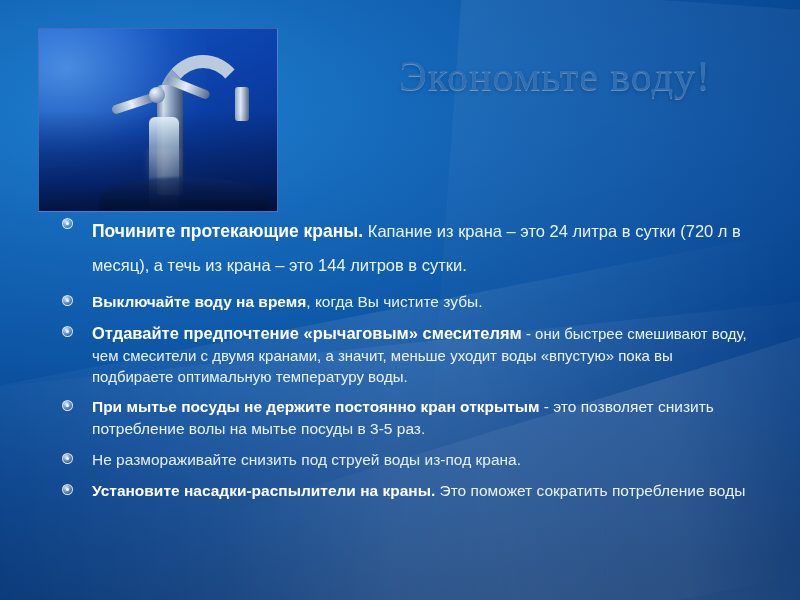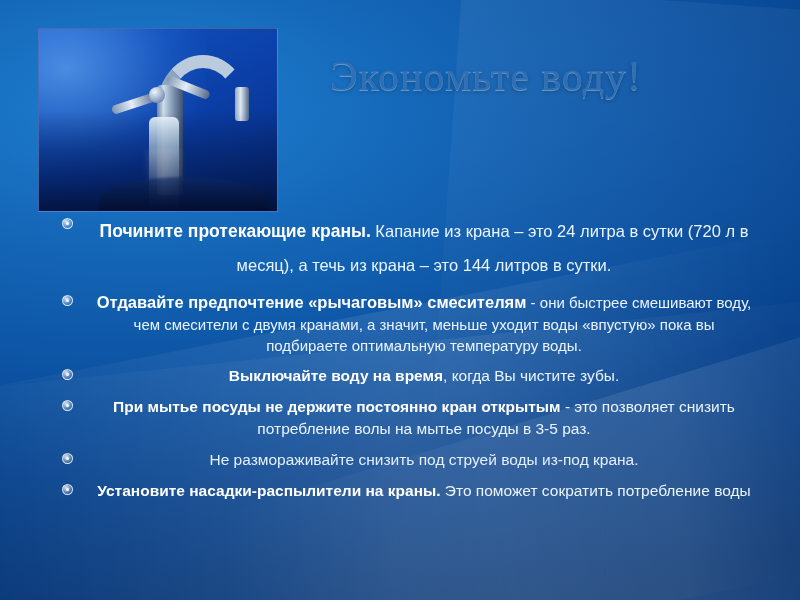--- a/index.html
+++ b/index.html
@@ -58,21 +58,21 @@
     background: linear-gradient(85deg, rgba(255,255,255,0.00) 0%, rgba(255,255,255,0.07) 55%, rgba(255,255,255,0.00) 95%);
     transform: rotate(-6deg);
   }
 
   
   .title {
     position: absolute;
     left: 330px;
     top: 52px;
     width: 450px;
-    text-align: left;
+    text-align: center;
     font-family: "Liberation Serif", serif;
     font-size: 42px;
     letter-spacing: 1px;
     color: #2e6fb5;
     text-shadow:
       0 1px 0 rgba(255,255,255,0.35),
       0 2px 4px rgba(0,0,0,0.25);
     white-space: nowrap;
   }
 
@@ -181,21 +181,20 @@
     border-radius: 50% 50% 0 0 / 60% 60% 0 0;
     filter: blur(1px);
   }
 
   
   .bullets {
     position: absolute;
     left: 56px;
     top: 214px;
     width: 700px;
-    text-align: center;
   }
   .bullet {
     position: relative;
     padding-left: 36px;
     margin-bottom: 9px;
     color: #ffffff;
   }
   .marker {
     position: absolute;
     left: 6px;
@@ -262,28 +261,28 @@
 
   <div class="title">Экономьте воду!</div>
 
   <div class="bullets">
 
     <div class="bullet b1">
       <span class="marker"></span>
       <span class="b-text"><span class="lead">Почините протекающие краны.</span><span> Капание из крана – это 24 литра в сутки (720 л в месяц), а течь из крана – это 144 литров в сутки.</span></span>
     </div>
 
+    <div class="bullet b3">
+      <span class="marker"></span>
+      <span class="b-text"><span class="lead">Выключайте воду на время</span><span>, когда Вы чистите зубы.</span></span>
+    </div>
+
     <div class="bullet b2">
       <span class="marker"></span>
       <span class="b-text"><span class="lead">Отдавайте предпочтение «рычаговым» смесителям</span><span> - они быстрее смешивают воду, чем смесители с двумя кранами, а значит, меньше уходит воды «впустую» пока вы подбираете оптимальную температуру воды.</span></span>
-    </div>
-
-    <div class="bullet b3">
-      <span class="marker"></span>
-      <span class="b-text"><span class="lead">Выключайте воду на время</span><span>, когда Вы чистите зубы.</span></span>
     </div>
 
     <div class="bullet b4">
       <span class="marker"></span>
       <span class="b-text"><span class="lead">При мытье посуды не держите постоянно кран открытым</span><span> - это позволяет снизить потребление волы на мытье посуды в 3-5 раз.</span></span>
     </div>
 
     <div class="bullet b5">
       <span class="marker"></span>
       <span class="b-text"><span class="lead"></span><span>Не размораживайте снизить под струей воды из-под крана.</span></span>

